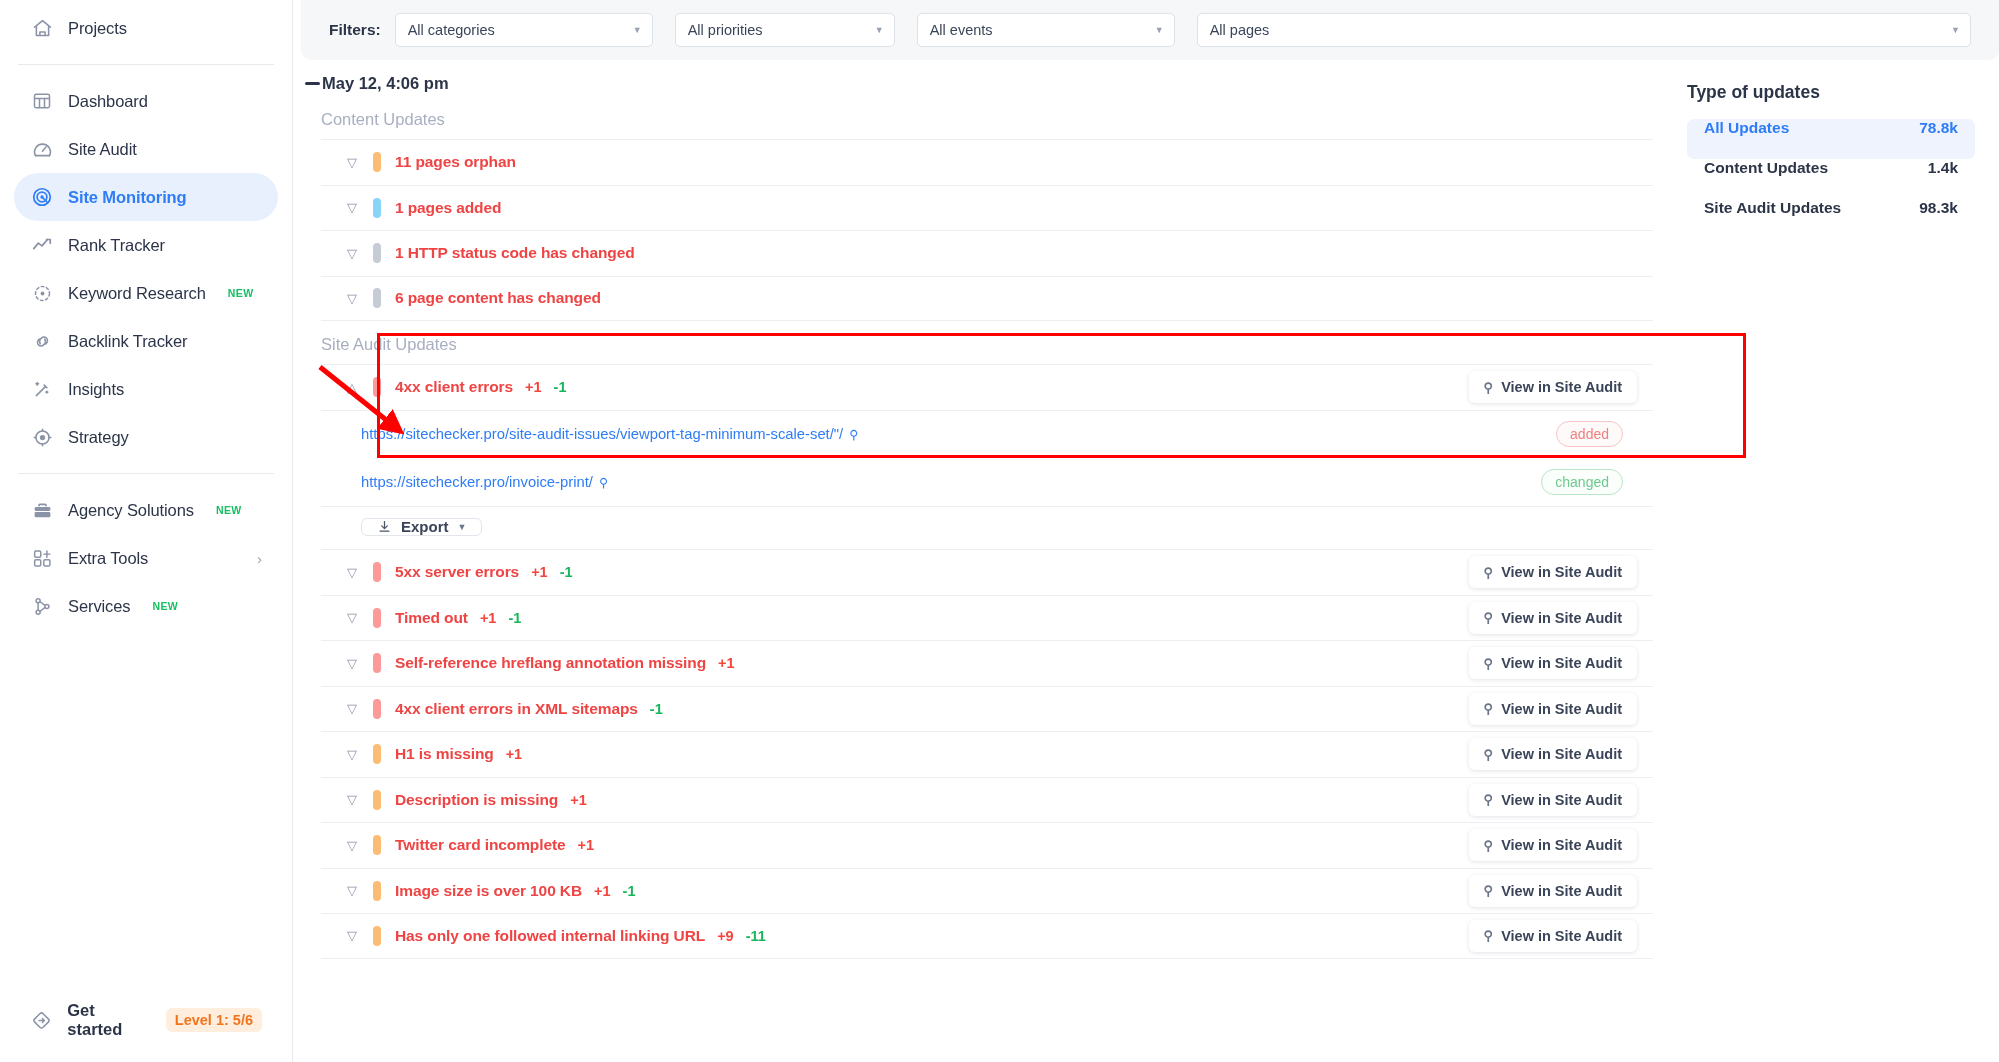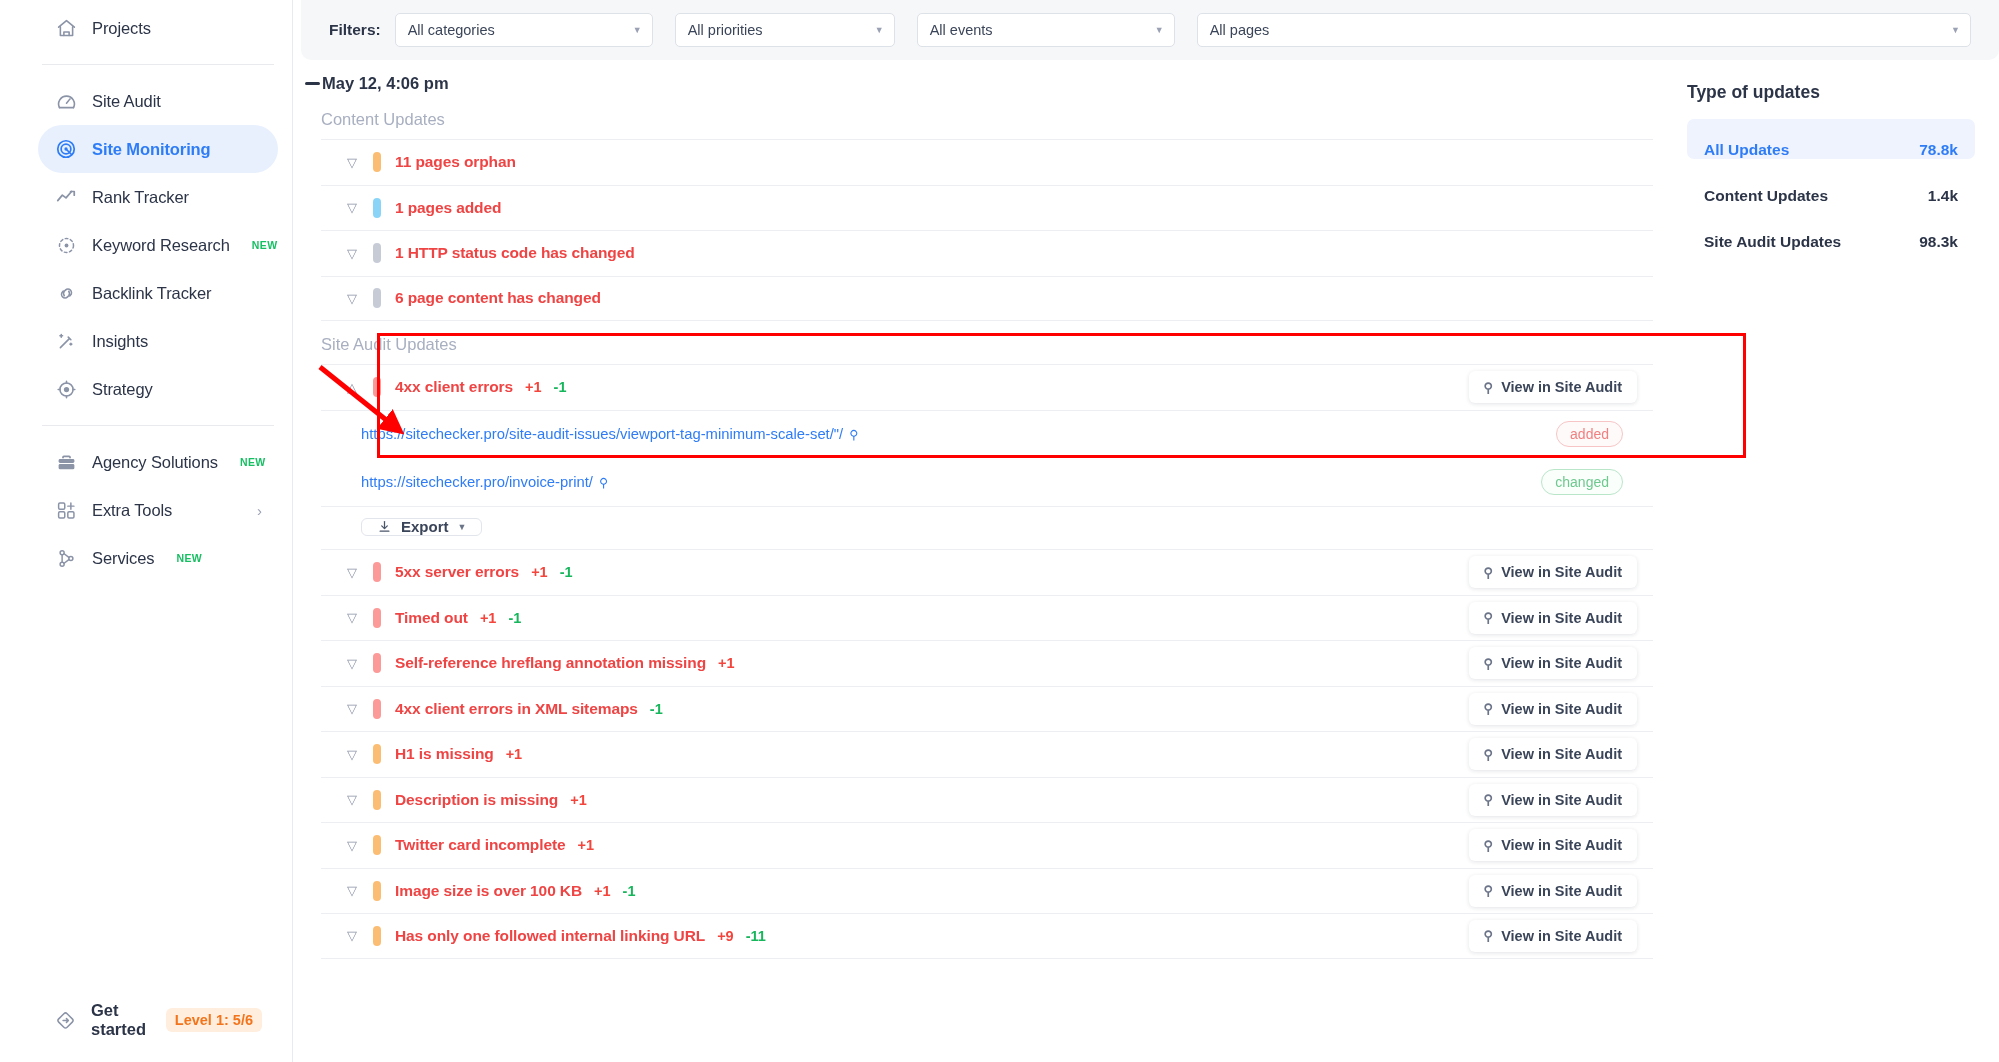--- a/index.html
+++ b/index.html
@@ -12,21 +12,20 @@
   body { display: flex; }
 
   
   .sidebar {
     width: 293px; height: 1062px;
     background: #ffffff;
     border-right: 1px solid #e8eaee;
     display: flex; flex-direction: column;
     flex: 0 0 293px;
     position: relative;
-    padding-left: 24px;
   }
   .nav-group { padding: 0 14px; }
   .nav-item {
     display: flex; align-items: center;
     height: 48px; padding: 0 16px;
     border-radius: 24px;
     cursor: pointer;
     gap: 14px;
   }
   .nav-item .ico { width: 24px; height: 24px; flex: 0 0 24px; display:flex; align-items:center; justify-content:center; color:#8b93a7; }
@@ -161,24 +160,24 @@
     position: absolute;
     border: 3px solid #ff0000;
     pointer-events: none;
     z-index: 50;
   }
   .red-arrow { position: absolute; z-index: 51; pointer-events: none; }
 
   
   .sp-title { font-size: 17.5px; font-weight: 700; color:#2c3448; margin-bottom: 16px; }
   .sp-item {
-    display:flex; align-items:flex-end; justify-content: space-between;
+    display:flex; align-items:flex-start; justify-content: space-between;
     height: 40px; border-radius: 7px; padding: 0 17px; cursor:pointer;
     font-size: 15.5px; color:#2c3448; font-weight:600;
-    margin-bottom: 6px;
+    margin-bottom: 0;
   }
   .sp-item.active { background:#eef3fe; color:#2e7cf6; }
   .sp-item .val { font-weight: 700; }
   .sp-item.active .val { color:#2e7cf6; }
 </style>
 </head>
 <body>
 
 <aside class="sidebar">
   <div class="sidebar-top nav-group">
@@ -189,20 +188,29 @@
             <path d="M5 10v10h14V10"></path>
             <path d="M9 20v-4h6v4"></path>
           </svg>
       </span>
       <span class="lbl">Projects</span>
     </div>
   </div>
   <div class="nav-sep"></div>
 
   <div class="nav-group">
+    <div class="nav-item">
+      <span class="ico">
+        <svg width="20" height="20" viewBox="0 0 24 24" fill="none" stroke="currentColor" stroke-width="1.8">
+            <rect x="3" y="4" width="18" height="16" rx="2"></rect>
+            <path d="M3 9h18M9 9v11M15 9v11"></path>
+          </svg>
+      </span>
+      <span class="lbl">Dashboard</span>
+    </div>
     <div class="nav-item">
       <span class="ico">
         <svg width="21" height="21" viewBox="0 0 24 24" fill="none" stroke="currentColor" stroke-width="1.8" stroke-linecap="round">
             <path d="M4 19a9 9 0 1 1 16 0"></path>
             <path d="M12 14l4-5"></path>
             <path d="M4 19h16"></path>
           </svg>
       </span>
       <span class="lbl">Site Audit</span>
     </div>

